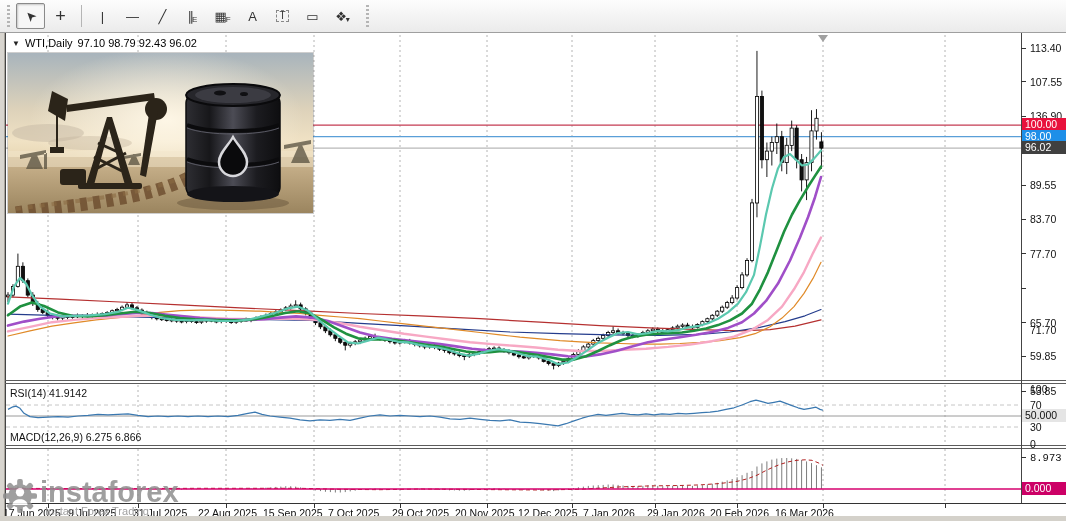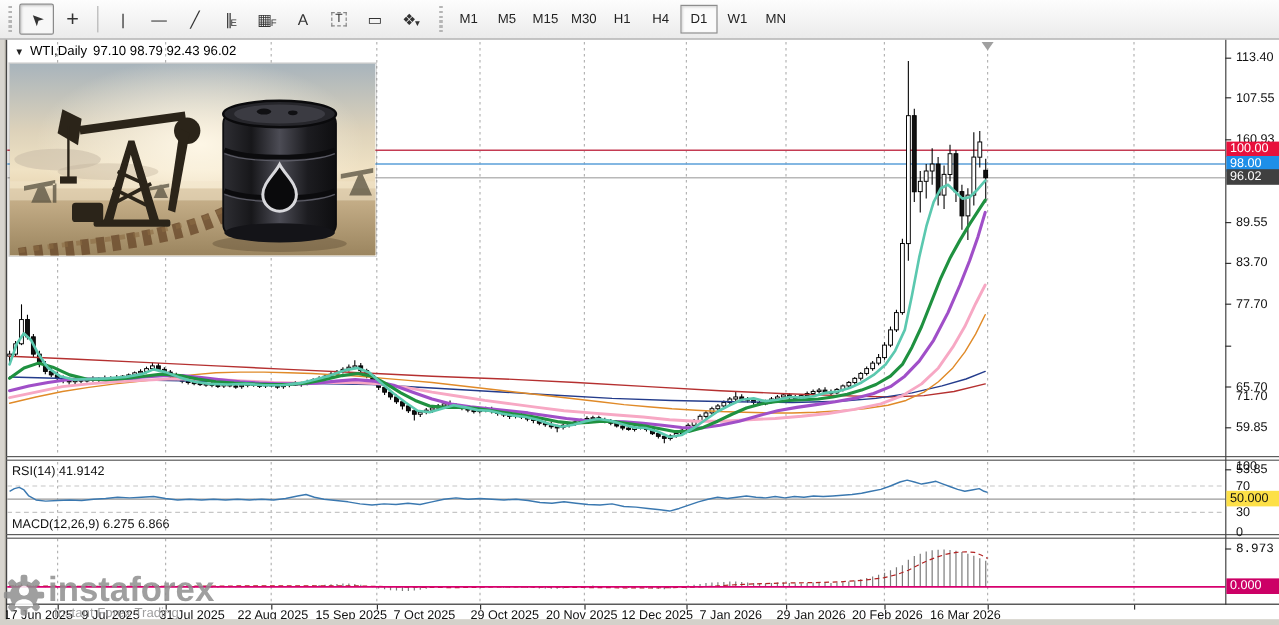--- a/index.html
+++ b/index.html
@@ -98,31 +98,20 @@
         </div>
         <div class="tbtn">
           <span class="glyph">▭</span>
         </div>
         <div class="tbtn">
           <span class="glyph">❖</span>
           <span class="sub">▾</span>
         </div>
       </div>
     <div class="grip" style="margin-left:8px;"></div>
-    <div id="tf-group" style="display:flex;align-items:center;gap:1px;">
-        <div class="tfbtn">M1</div>
-        <div class="tfbtn">M5</div>
-        <div class="tfbtn">M15</div>
-        <div class="tfbtn">M30</div>
-        <div class="tfbtn">H1</div>
-        <div class="tfbtn">H4</div>
-        <div class="tfbtn active">D1</div>
-        <div class="tfbtn">W1</div>
-        <div class="tfbtn">MN</div>
-      </div>
   </div>
 
   <div id="chart-bg"></div>
   <div id="left-strip"></div>
   <div class="hline" style="top:380px"></div>
   <div class="hline" style="top:383px"></div>
   <div class="hline" style="top:445px"></div>
   <div class="hline" style="top:448px"></div>
   <div id="plot-right-border"></div>
   <div id="axis-base"></div>
@@ -671,21 +660,21 @@
 
   <div class="ind-label" style="top:387px">RSI(14) 41.9142</div>
   <div class="ind-label" style="top:431px">MACD(12,26,9) 6.275 6.866</div>
 
   <div id="price-axis">
       <div class="tick" style="top: 47.5px;"></div>
       <div class="alabel" style="top: 42px;">113.40</div>
       <div class="tick" style="top: 81.196px;"></div>
       <div class="alabel" style="top: 75.696px;">107.55</div>
       <div class="tick" style="top: 115.756px;"></div>
-      <div class="alabel" style="top: 110.256px;">160.93</div>
+      <div class="alabel" style="top: 110.256px;">136.90</div>
       <div class="tick" style="top: 184.876px;"></div>
       <div class="alabel" style="top: 179.376px; text-align: center;">89.55</div>
       <div class="tick" style="top: 218.572px;"></div>
       <div class="alabel" style="top: 213.072px;">83.70</div>
       <div class="tick" style="top: 253.132px;"></div>
       <div class="alabel" style="top: 247.632px;">77.70</div>
       <div class="tick" style="top: 287.692px;"></div>
       <div class="alabel" style="top: 282.192px; margin-top: 42px;">71.70</div>
       <div class="tick" style="top: 322.252px;"></div>
       <div class="alabel" style="top: 316.752px;">65.70</div>
@@ -693,21 +682,21 @@
       <div class="alabel" style="top: 350.448px;">59.85</div>
       <div class="tick" style="top: 390.508px;"></div>
       <div class="alabel" style="top: 385.008px;">53.85</div>
       <div class="badge" style="top: 118.184px; background: rgb(232, 17, 60); color: rgb(255, 255, 255);">100.00</div>
       <div class="badge" style="top: 129.704px; background: rgb(30, 143, 232); color: rgb(255, 255, 255);">98.00</div>
       <div class="badge" style="top: 141.109px; background: #404040; color: rgb(255, 255, 255);">96.02</div>
       <div class="alabel" style="top: 382.5px;">100</div>
       <div class="alabel" style="top: 399px;">70</div>
       <div class="alabel" style="top: 421px;">30</div>
       <div class="alabel" style="top: 437.5px;">0</div>
-      <div class="badge" style="top: 409px; background: #fde047; color: rgb(17, 17, 17);">50.000</div>
+      <div class="badge" style="top: 409px; background: #e5e5e5; color: rgb(17, 17, 17);">50.000</div>
       <div class="tick" style="top: 457.498px;"></div>
       <div class="alabel" style="top: 451.998px; font-family: Liberation Mono, monospace;">8.973</div>
       <div class="badge" style="top: 482px; background: rgb(204, 0, 102); color: rgb(255, 255, 255);">0.000</div>
     </div>
 
   <div id="date-axis">
       <div class="dtick" style="left: 48px;"></div>
       <div class="dtick" style="left: 138px;"></div>
       <div class="dtick" style="left: 226px;"></div>
       <div class="dtick" style="left: 314px;"></div>

